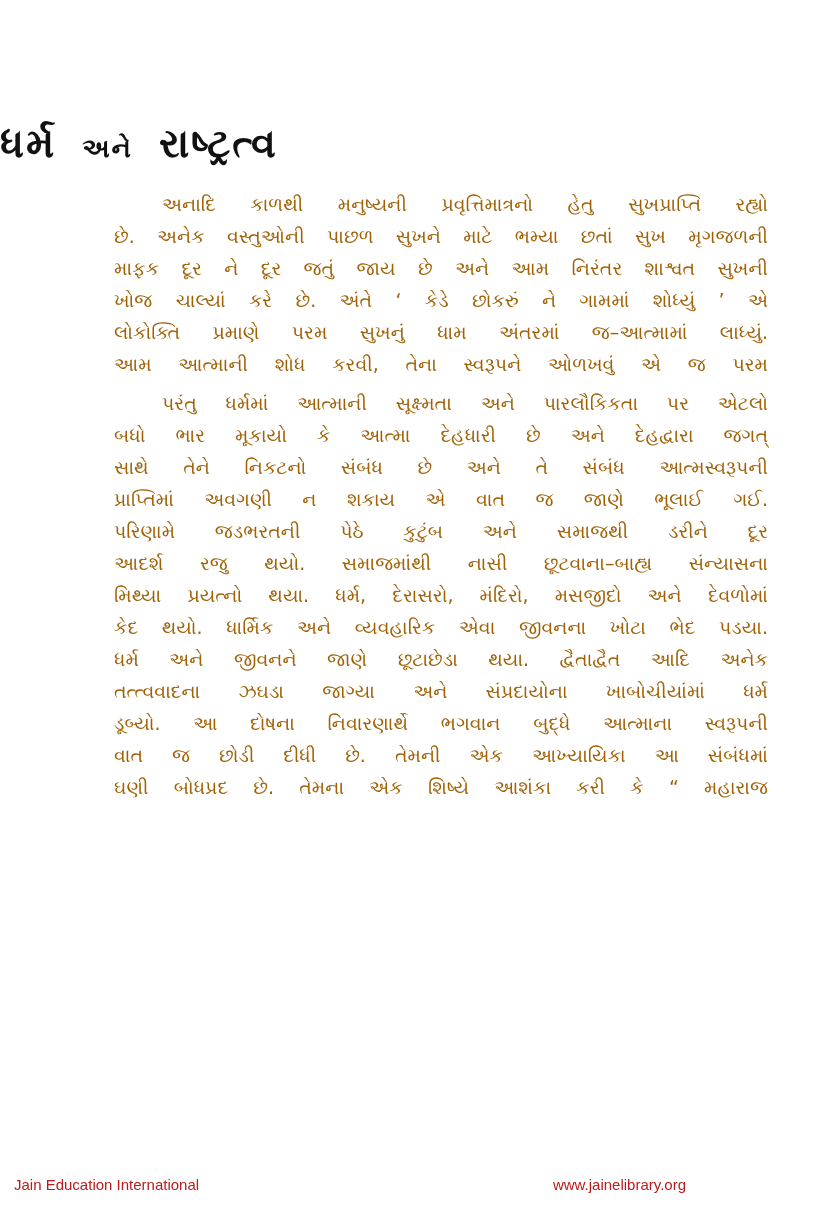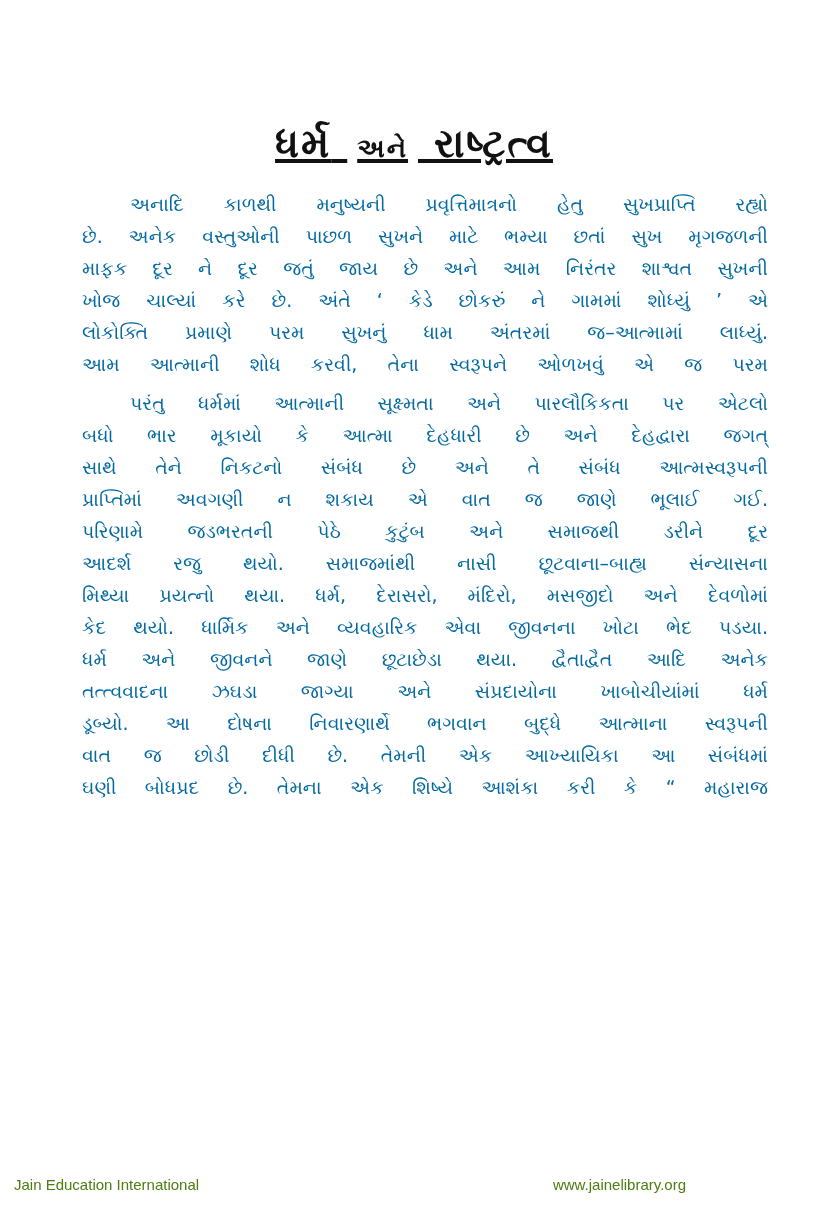--- a/index.html
+++ b/index.html
@@ -19,67 +19,66 @@
       position: absolute;
       left: 0; top: 0;
       width: 828px;
       height: 1218px;
     }
     .title {
       position: absolute;
       top: 86px;
       left: 0;
       width: 828px;
-      text-align: center;
       font-size: 40px;
       font-weight: bold;
       letter-spacing: 2px;
       color: #111;
       line-height: 60px;
-      text-decoration: underline;
     }
     .title .small {
       font-size: 26px;
       margin: 0 10px;
       font-weight: bold;
     }
     .body-text {
       position: absolute;
       left: 82px;
       width: 686px;
       top: 188px;
     }
     .line {
       display: block;
       height: 32px;
       line-height: 32px;
       font-size: 19px;
       white-space: nowrap;
       text-align: justify;
       text-align-last: justify;
-      color: #0369a1;
+      color: #a16207;
+      margin-left: 32px;
     }
     .line.last {
       text-align-last: left;
     }
     .line.indent {
       padding-left: 48px;
     }
     .para-gap {
       height: 7px;
     }
     .footer {
       position: absolute;
       top: 1172px;
       left: 0;
       width: 704px;
       height: 24px;
       font-family: "Liberation Sans", sans-serif;
       font-size: 15px;
-      color: #4d7c0f;
+      color: #b91c1c;
       text-decoration: underline;
     }
     .footer span {
       position: absolute;
       top: 4px;
     }
     .footer .f-left { left: 14px; }
     .footer .f-center { left: 316px; margin-top: 44px; }
     .footer .f-right { right: 18px; }
   </style>

